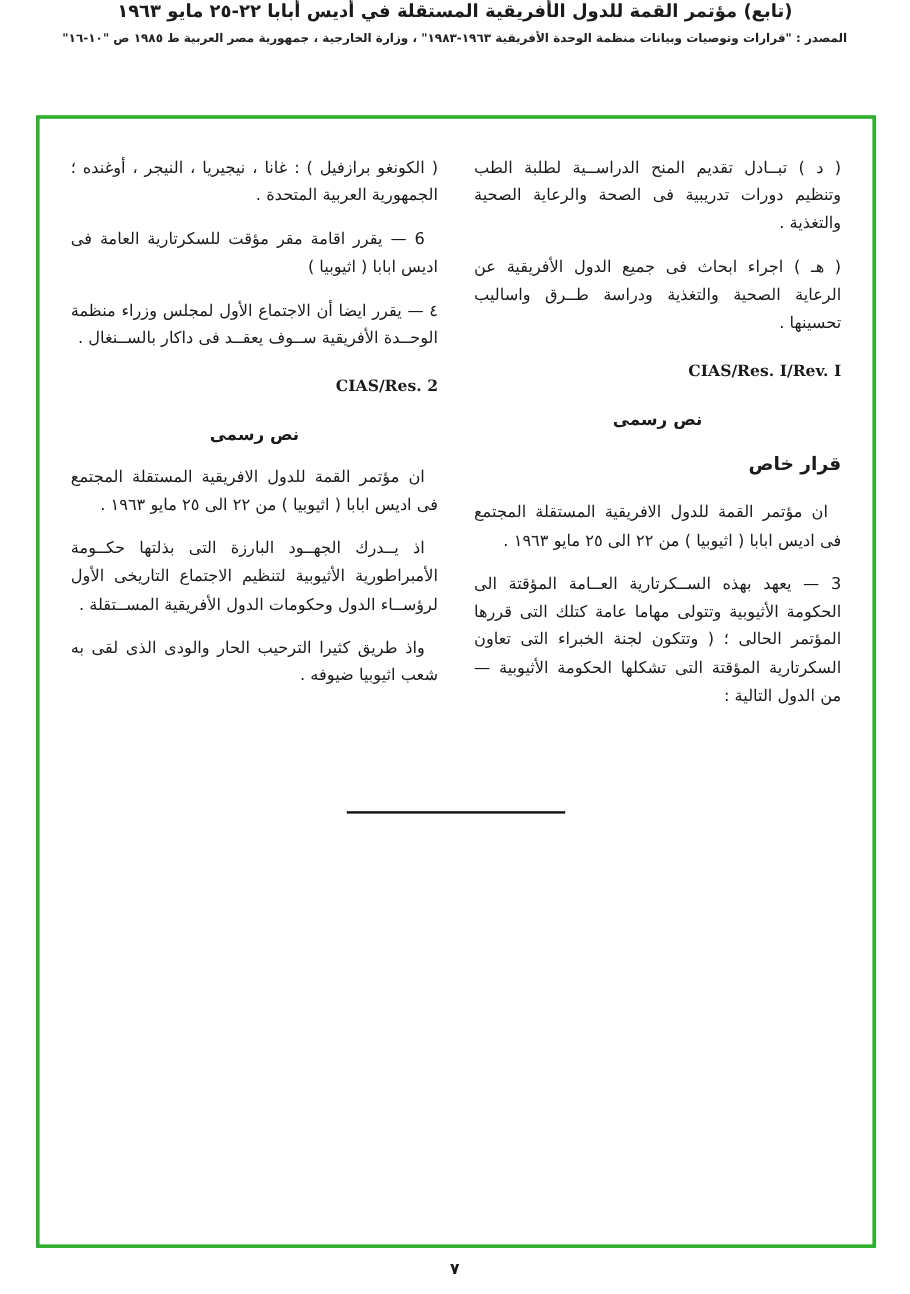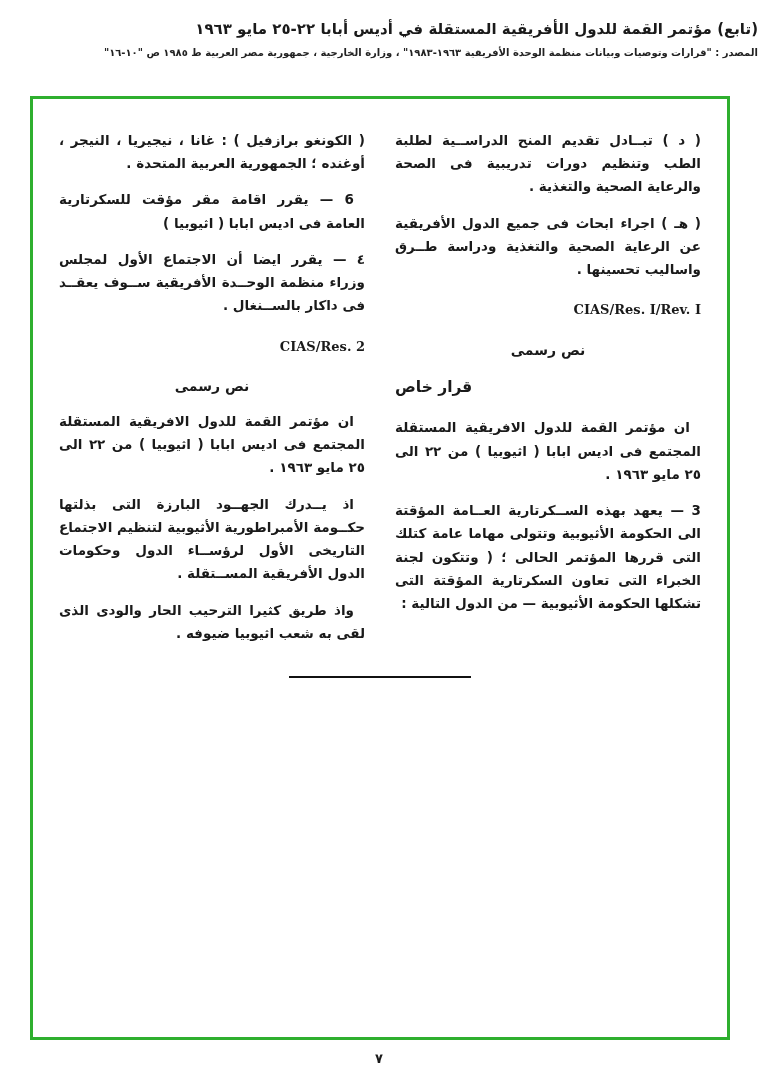--- a/index.html
+++ b/index.html
@@ -8,21 +8,21 @@
     width: 758px;
     height: 1078px;
     position: relative;
     font-family: "DejaVu Sans", sans-serif;
     color: var(--text, #1a1a1a);
     overflow: hidden;
   }
   .page { width: 758px; height: 1078px; position: relative; background: #ffffff; }
 
   
-  .header { direction: rtl; text-align: right; padding-top: 20px; }
+  .header { direction: rtl; text-align: center; }
   .title { font-size: 15px; font-weight: bold; letter-spacing: 0.2px; }
   .source { font-size: 10px; font-weight: bold; margin-top: 9px; color: #222; }
 
   
   .content-box {
     position: absolute;
     left: 30px;
     top: 96px;
     width: 700px;
     height: 944px;
@@ -36,39 +36,39 @@
     gap: 30px;
     padding: 30px 26px 0 26px;
   }
   .col {
     flex: 1;
     direction: rtl;
     text-align: justify;
     font-size: 13.5px;
     line-height: 1.72;
   }
-  .para { margin: 0 0 13px 0; font-weight: bold; }
+  .para { margin: 0 0 13px 0; }
   .indent { text-indent: 11px; }
 
   .resolution-ref {
     direction: ltr;
     text-align: right;
     font-family: "DejaVu Serif", serif;
     font-weight: bold;
     font-size: 13px;
     margin: 18px 0 16px 0;
   }
   .heading-sm {
     text-align: center;
     font-size: 14px;
     font-weight: bold;
     margin: 4px 0 12px 0;
   }
   .heading {
-    text-align: left;
+    text-align: right;
     font-size: 15.5px;
     font-weight: bold;
     margin: 0 0 16px 0;
   }
 
   .end-divider {
     position: absolute;
     top: 577px;
     left: 50%;
     transform: translateX(-50%);

